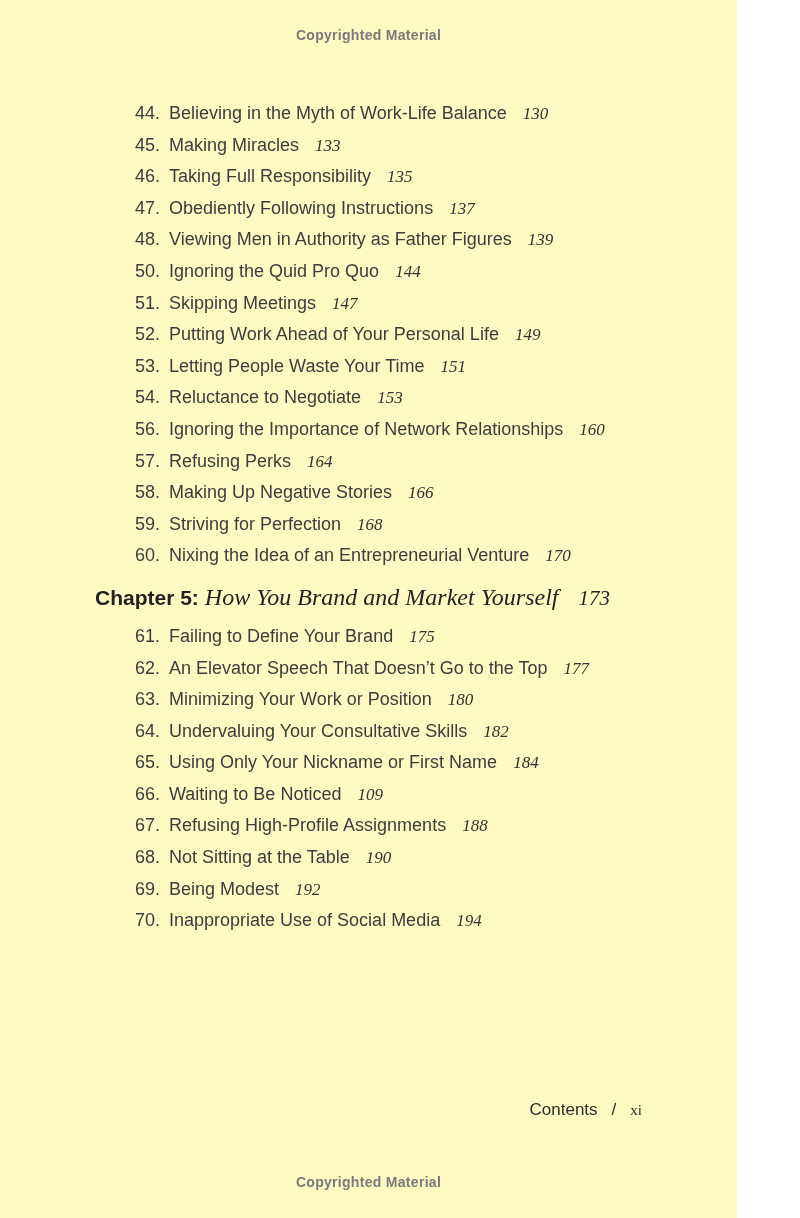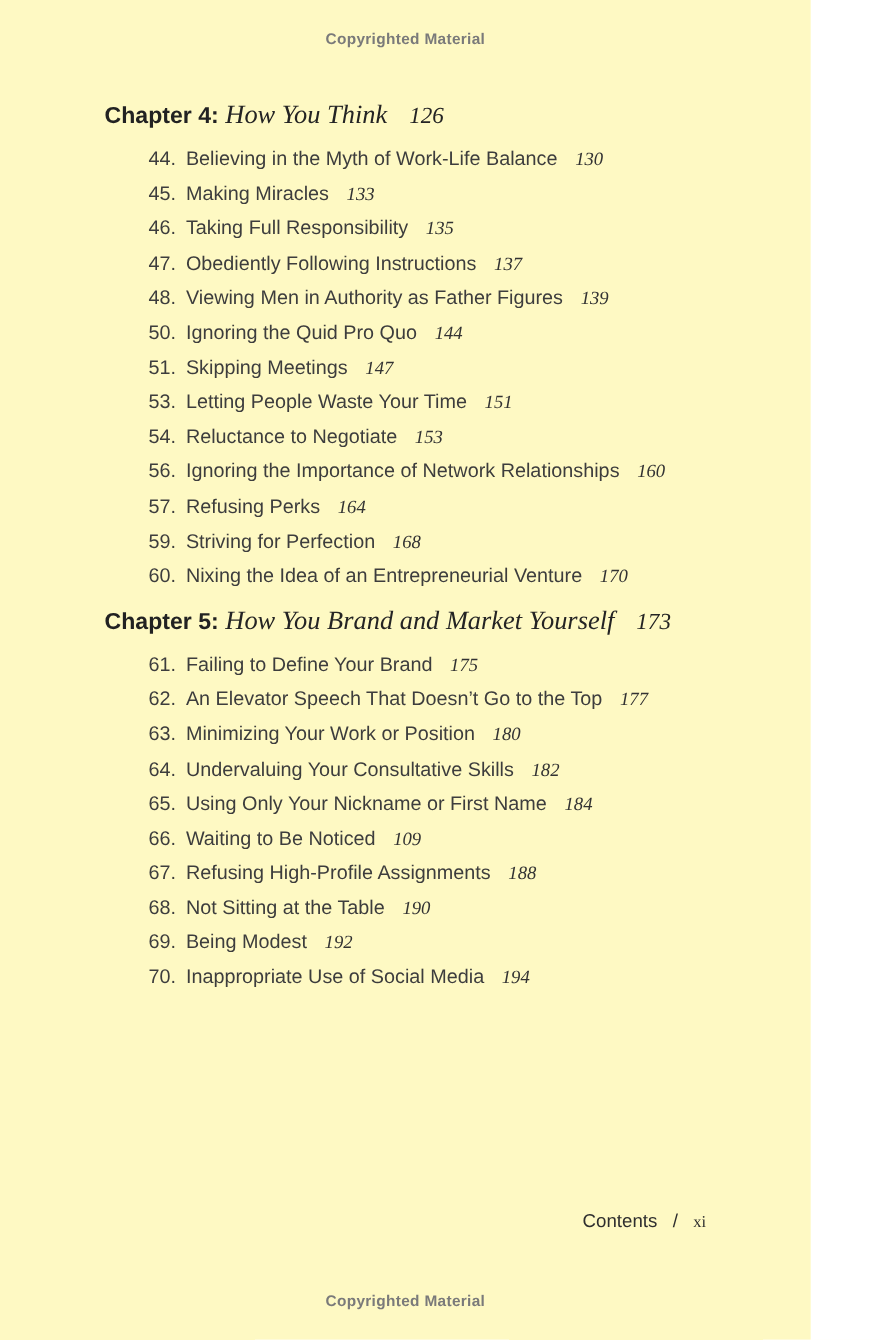--- a/index.html
+++ b/index.html
@@ -88,21 +88,20 @@
   }
 </style>
 </head>
 <body>
 
 <div class="page">
   <div class="notice top">Copyrighted Material</div>
 
   <main class="toc">
       <section class="chapter">
-        <div class="chapter-heading"><span class="chapter-label">Chapter 4:</span><span class="chapter-title">How You Think</span><span class="chapter-page">126</span></div>
         <ul class="items">
           <li class="row">
             <span class="num">44.</span>
             <span class="title">Believing in the Myth of Work-Life Balance</span>
             <span class="pg">130</span>
           </li>
           <li class="row">
             <span class="num">45.</span>
             <span class="title">Making Miracles</span>
             <span class="pg">133</span>
@@ -126,38 +125,48 @@
             <span class="num">50.</span>
             <span class="title">Ignoring the Quid Pro Quo</span>
             <span class="pg">144</span>
           </li>
           <li class="row">
             <span class="num">51.</span>
             <span class="title">Skipping Meetings</span>
             <span class="pg">147</span>
           </li>
           <li class="row">
+            <span class="num">52.</span>
+            <span class="title">Putting Work Ahead of Your Personal Life</span>
+            <span class="pg">149</span>
+          </li>
+          <li class="row">
             <span class="num">53.</span>
             <span class="title">Letting People Waste Your Time</span>
             <span class="pg">151</span>
           </li>
           <li class="row">
             <span class="num">54.</span>
             <span class="title">Reluctance to Negotiate</span>
             <span class="pg">153</span>
           </li>
           <li class="row">
             <span class="num">56.</span>
             <span class="title">Ignoring the Importance of Network Relationships</span>
             <span class="pg">160</span>
           </li>
           <li class="row">
             <span class="num">57.</span>
             <span class="title">Refusing Perks</span>
             <span class="pg">164</span>
+          </li>
+          <li class="row">
+            <span class="num">58.</span>
+            <span class="title">Making Up Negative Stories</span>
+            <span class="pg">166</span>
           </li>
           <li class="row">
             <span class="num">59.</span>
             <span class="title">Striving for Perfection</span>
             <span class="pg">168</span>
           </li>
           <li class="row">
             <span class="num">60.</span>
             <span class="title">Nixing the Idea of an Entrepreneurial Venture</span>
             <span class="pg">170</span>

